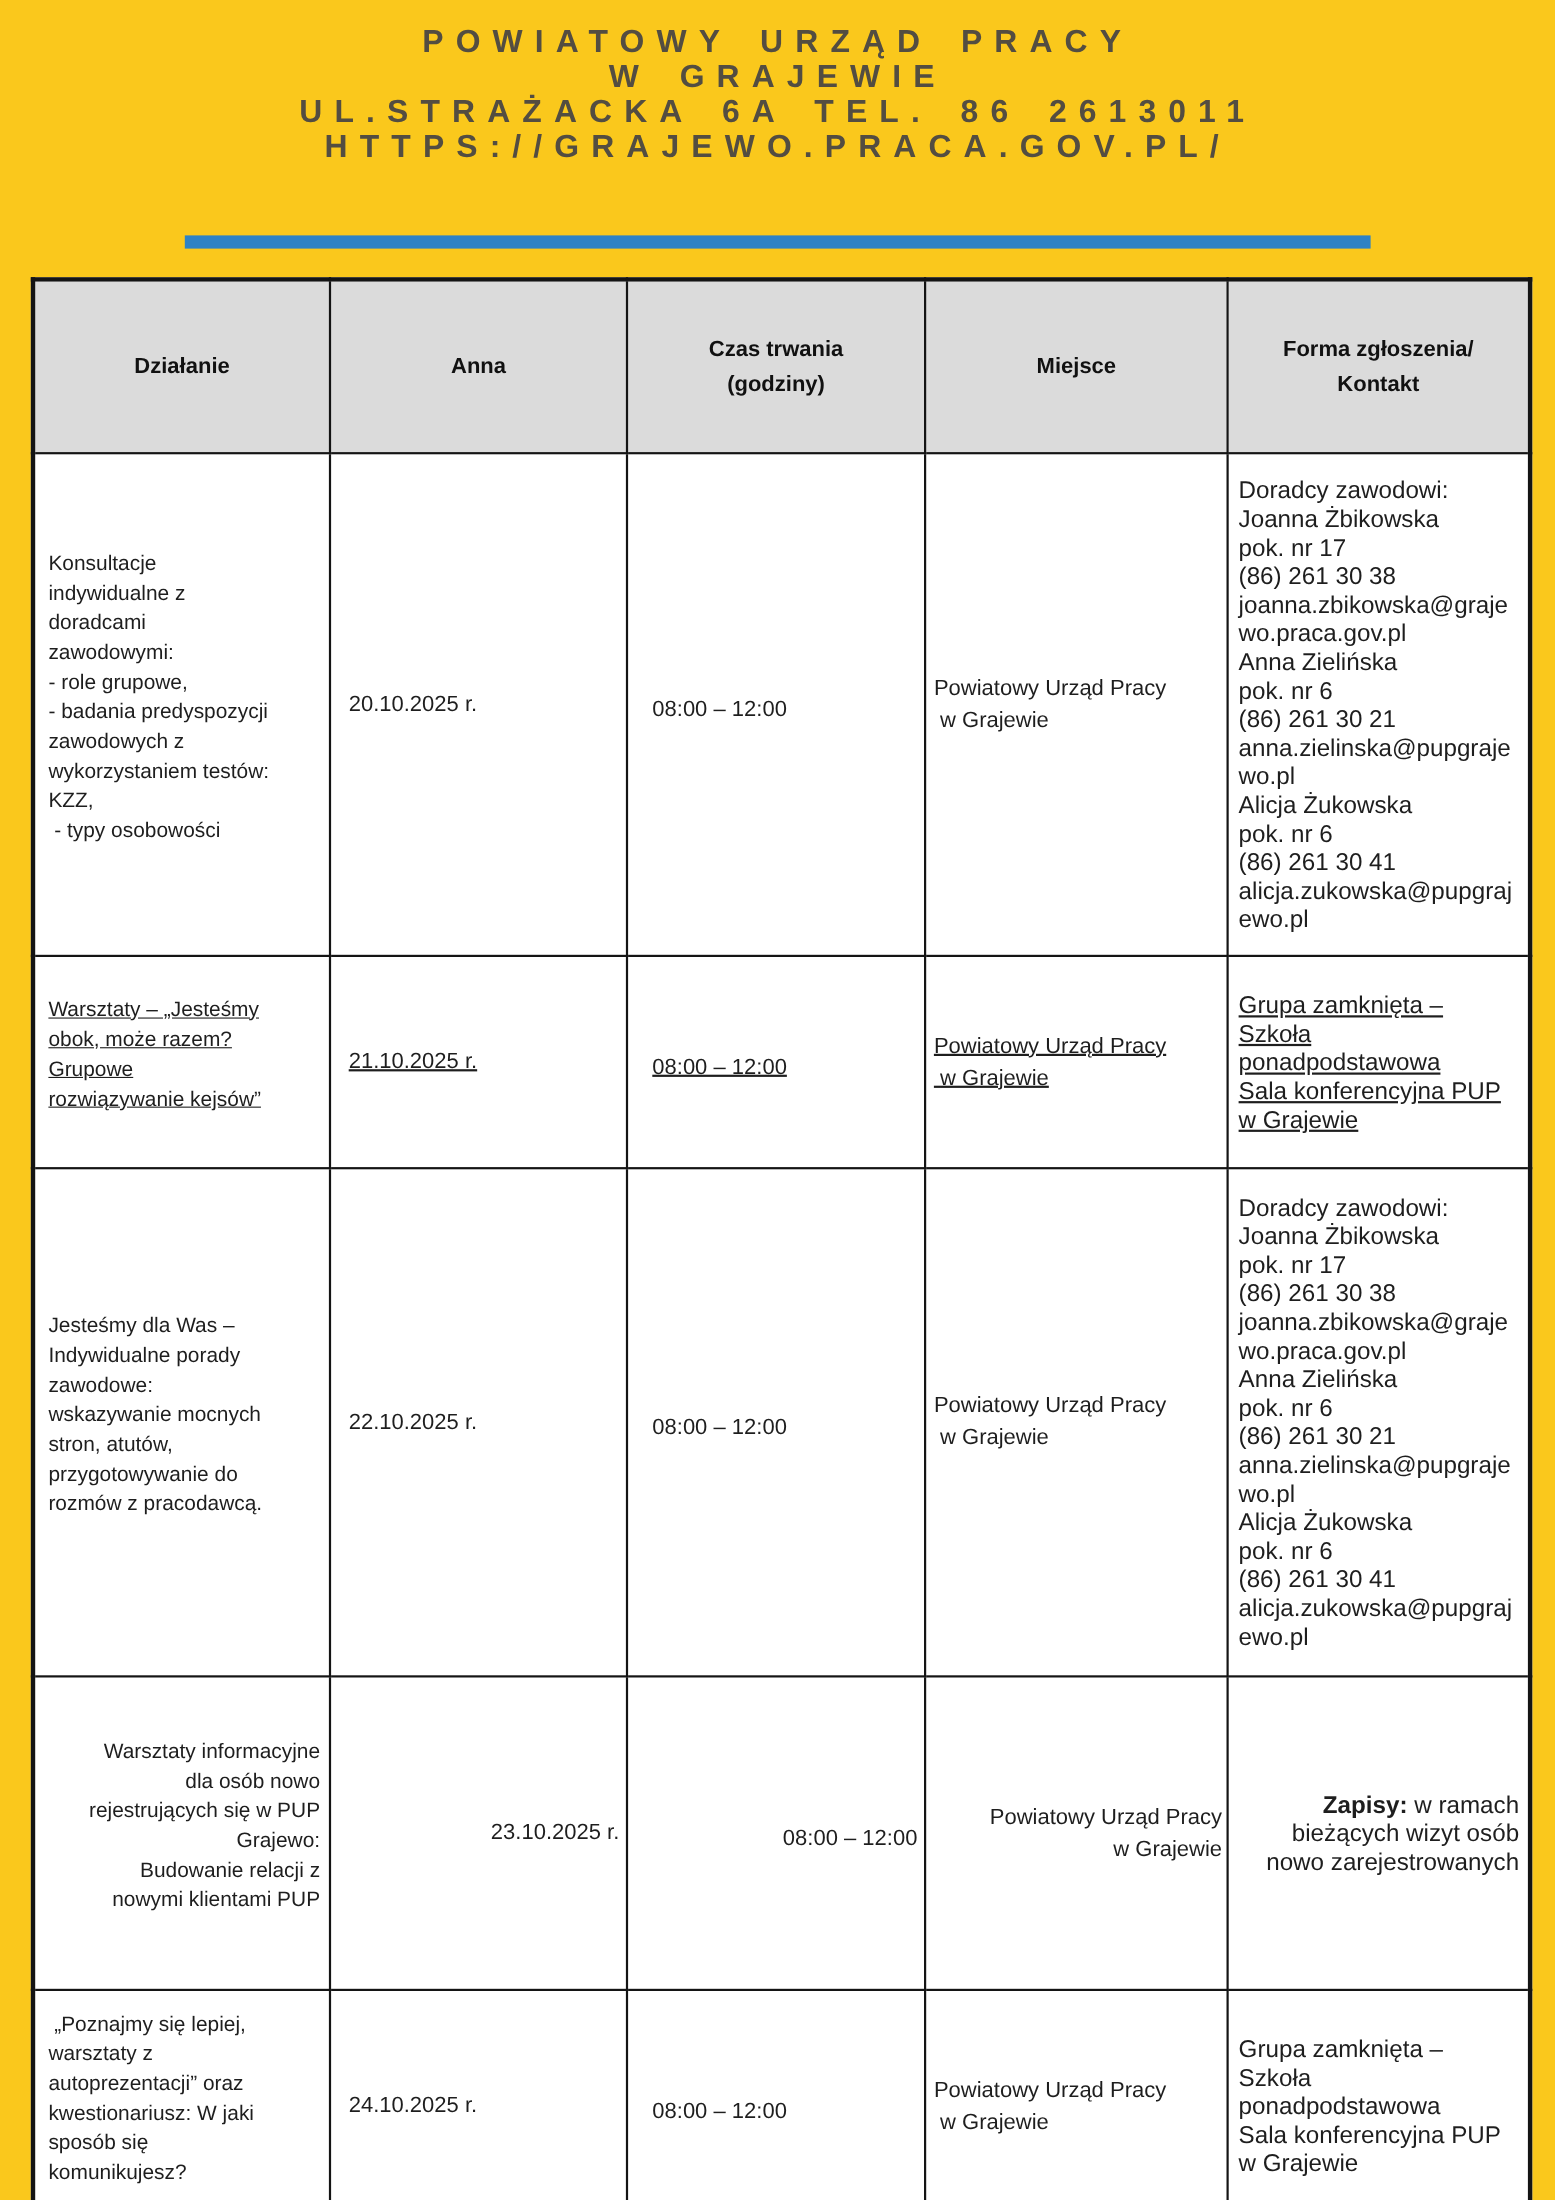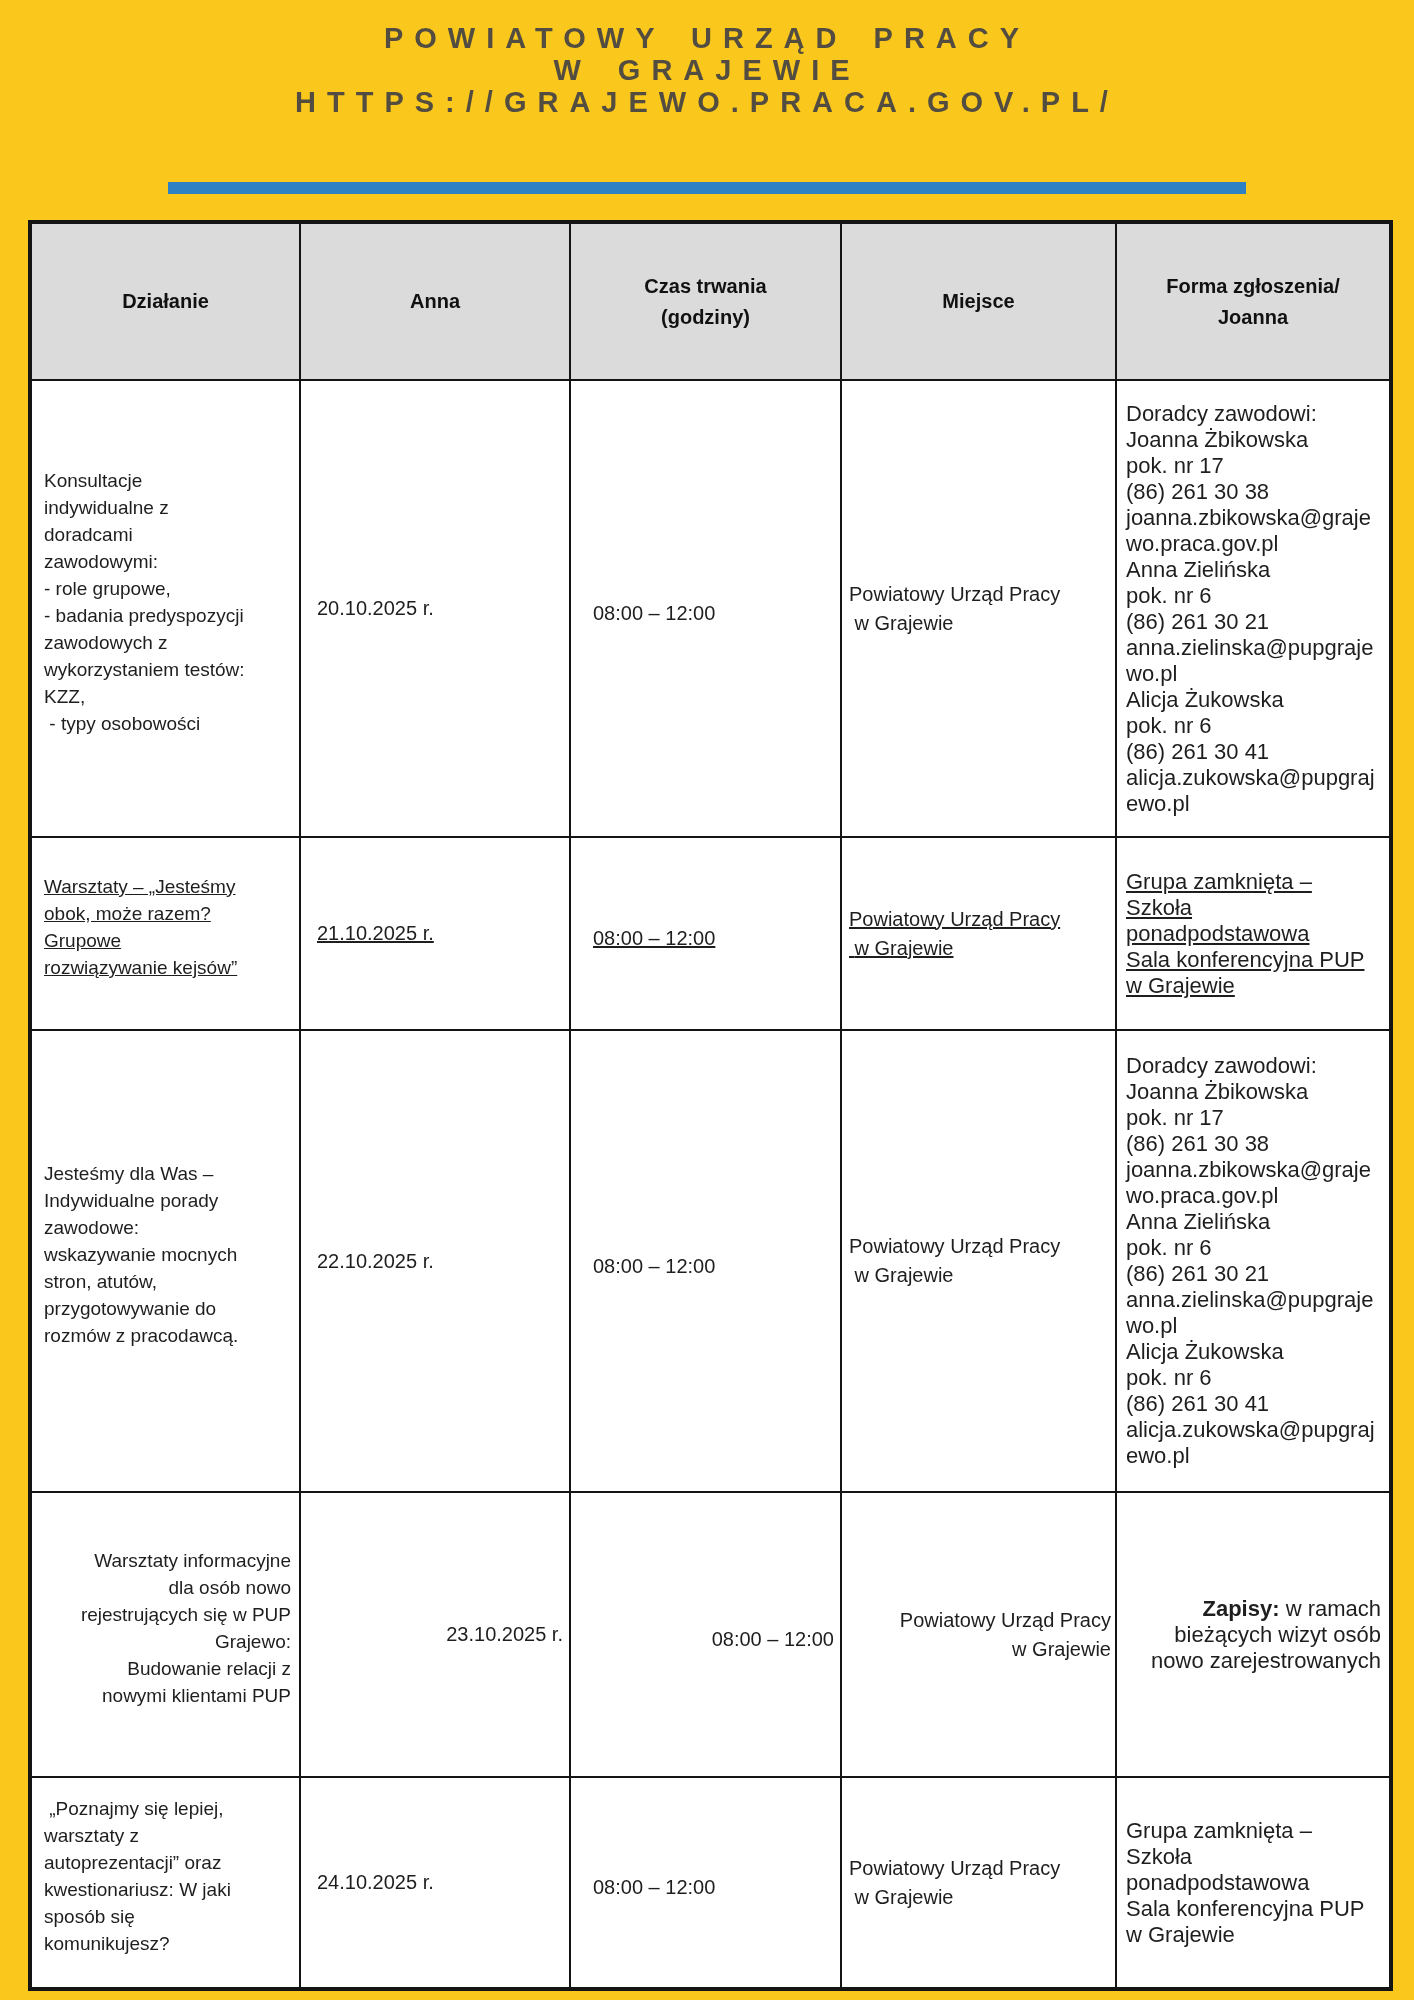--- a/index.html
+++ b/index.html
@@ -83,20 +83,21 @@
   .bold{font-weight:bold;}
 </style>
 </head>
 <body>
 
 <div class="page">
 
   <div class="header-text">
     <div>POWIATOWY URZĄD PRACY</div>
     <div>W GRAJEWIE</div>
+    <div>UL.STRAŻACKA 6A TEL. 86 2613011</div>
     <div>HTTPS://GRAJEWO.PRACA.GOV.PL/</div>
   </div>
 
   <div class="blue-bar top"></div>
 
   <table class="schedule">
     <colgroup>
       <col style="width:270px">
         <col style="width:270px">
         <col style="width:271px">
@@ -104,21 +105,21 @@
         <col style="width:275px">
     </colgroup>
     <thead>
       <tr>
         <th>Działanie</th>
         <th>Anna</th>
         <th>Czas trwania
 (godziny)</th>
         <th>Miejsce</th>
         <th>Forma zgłoszenia/
-Joanna</th>
+Kontakt</th>
       </tr>
     </thead>
     <tbody>
       <tr>
         <td class="c-dzialanie">Konsultacje
 indywidualne z
 doradcami
 zawodowymi:
 - role grupowe,
 - badania predyspozycji

